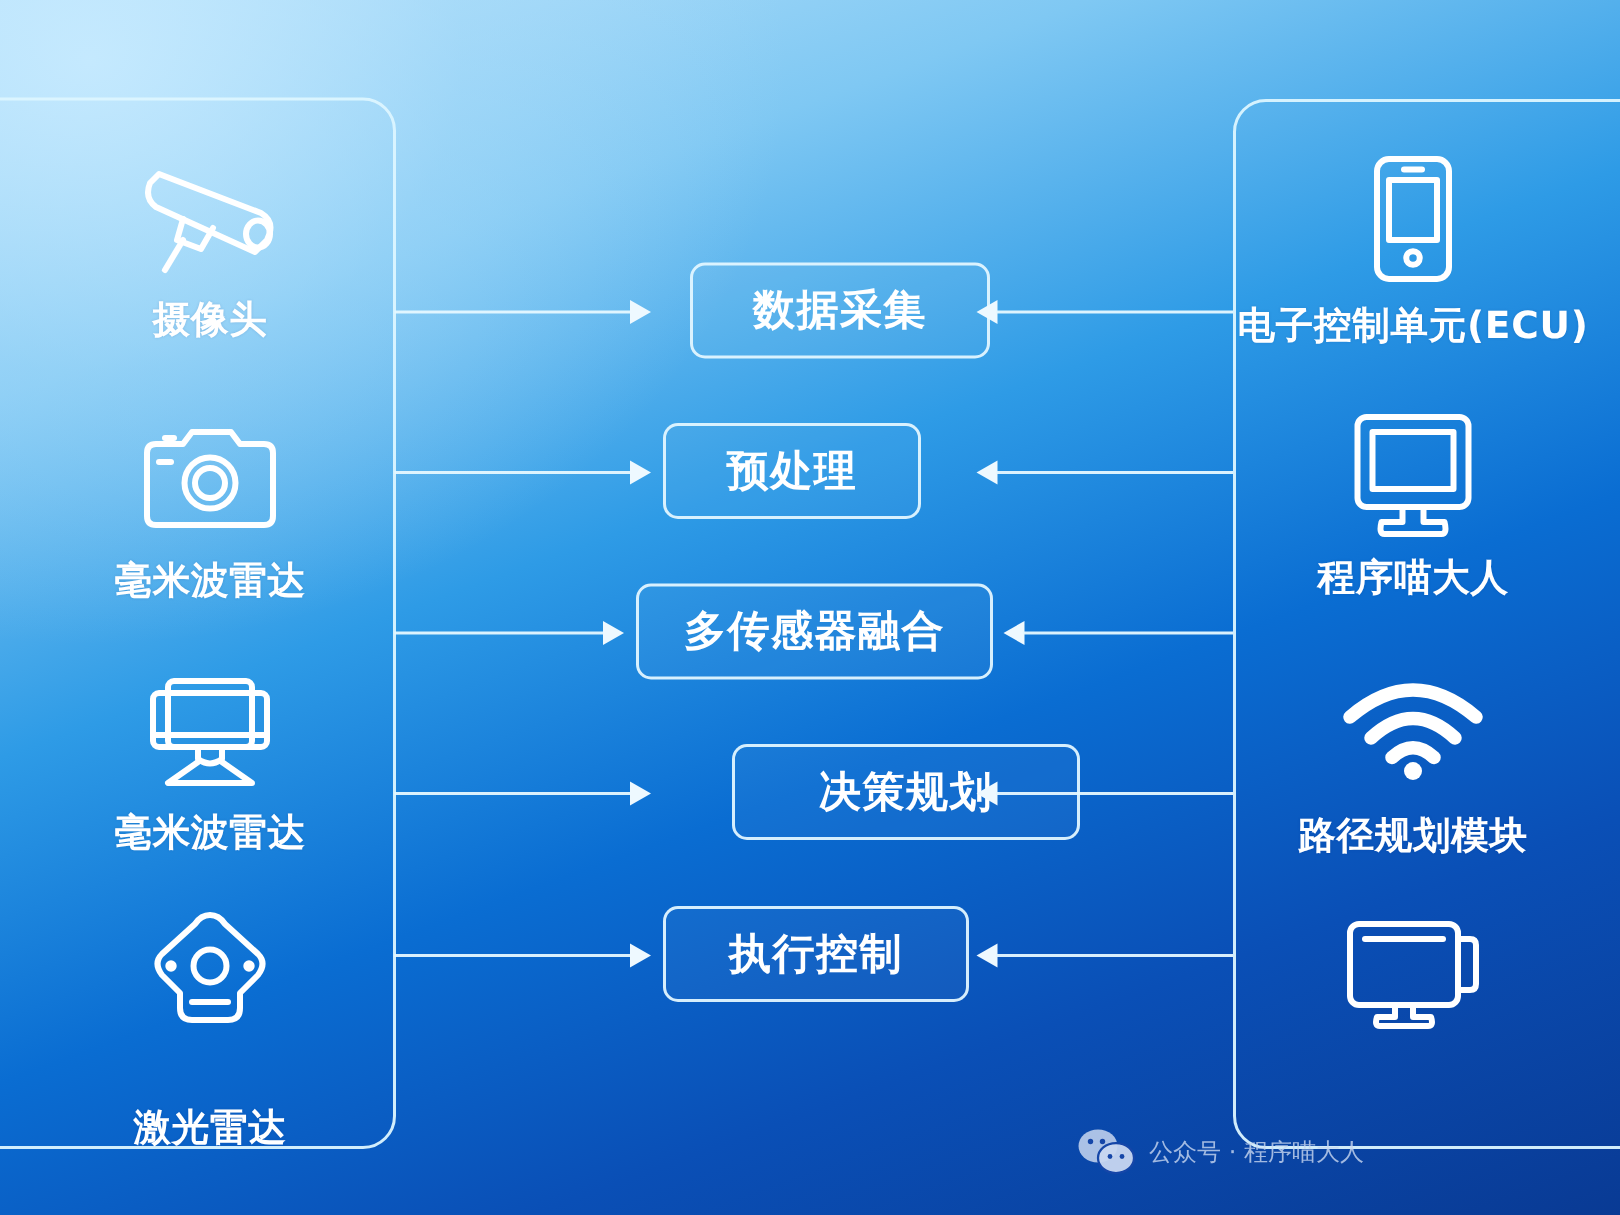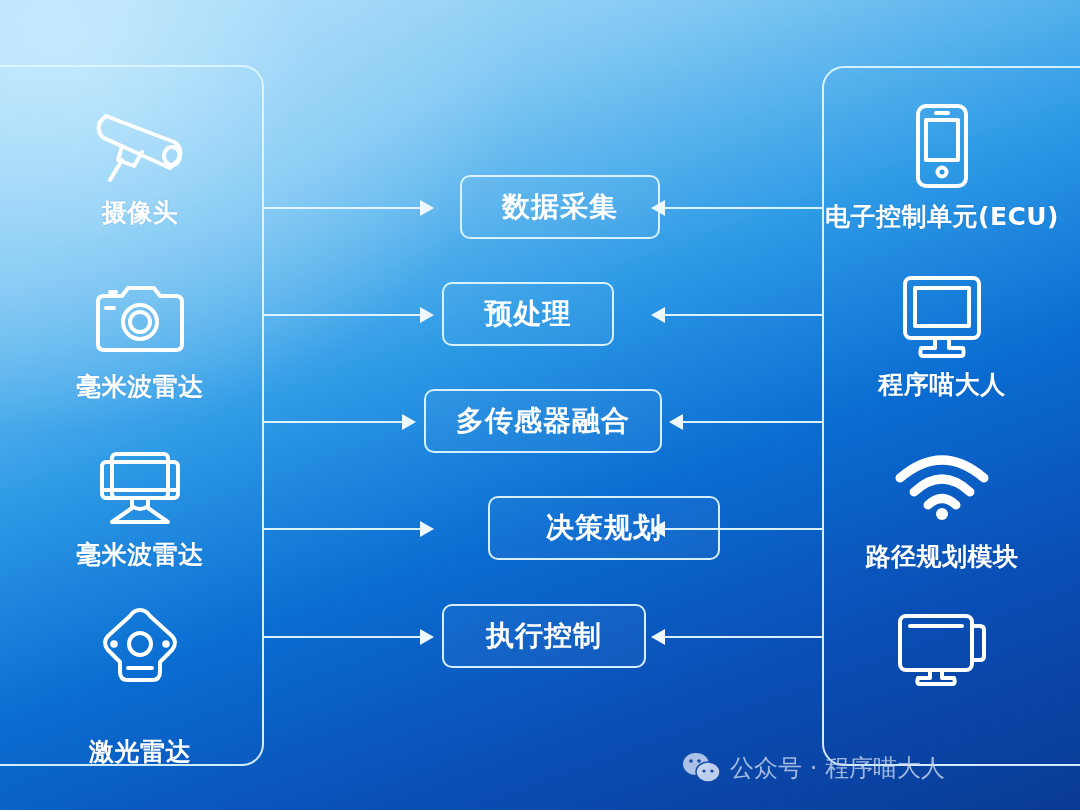--- a/index.html
+++ b/index.html
@@ -60,23 +60,23 @@
     position: absolute;
     width: 0; height: 0;
     border-top: 8px solid transparent;
     border-bottom: 8px solid transparent;
   }
   .arrow-r { border-left: 14px solid #eef9ff; }
   .arrow-l { border-right: 14px solid #eef9ff; }
 
   #watermark {
     position: absolute;
-    left: 682px; top: 752px;
+    left: 718px; top: 752px;
     display: flex; align-items: center;
-    font-size: 24px;
+    font-size: 16px;
     color: rgba(200, 215, 240, 0.8);
     white-space: nowrap;
   }
   #watermark svg { margin-right: 8px; }
 </style>
 </head>
 <body>
 
 <div id="left-panel" class="panel"></div>
 

